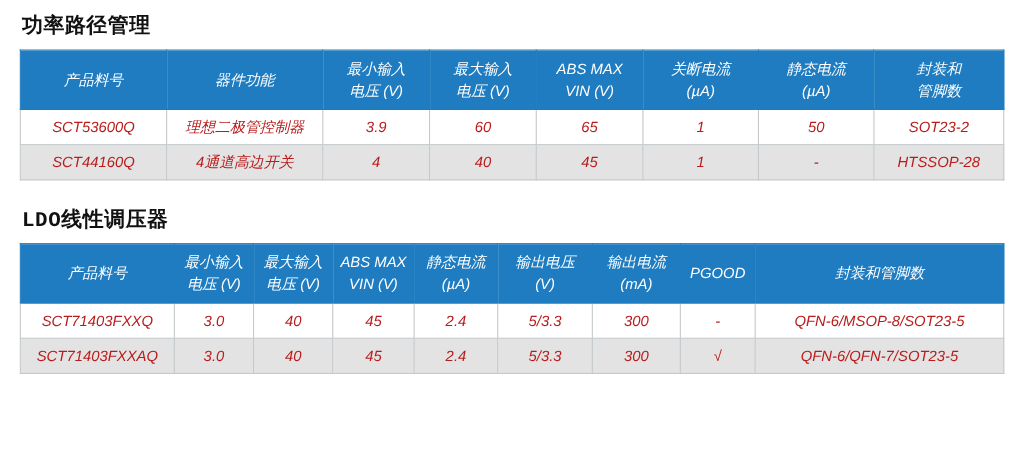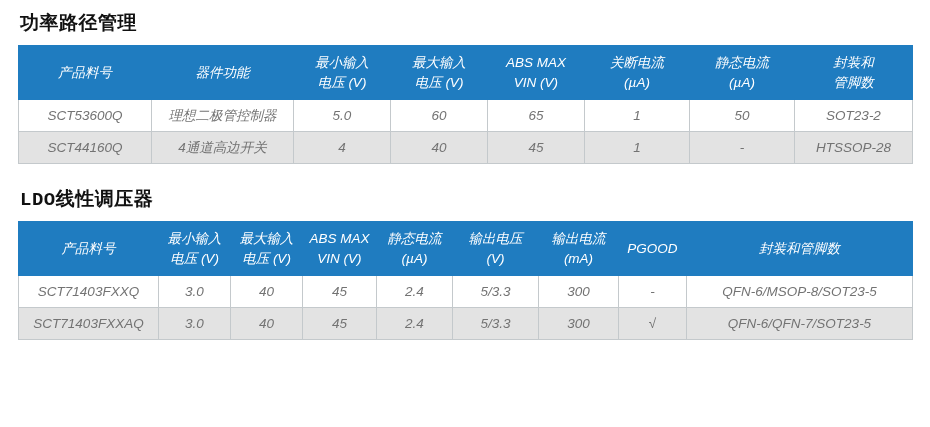--- a/index.html
+++ b/index.html
@@ -52,21 +52,21 @@
     box-sizing: border-box;
   }
   tbody td {
     font-size: 13.5px;
     text-align: center;
     vertical-align: middle;
     padding: 6px 3px;
     border: 1px solid #c4c9cc;
     height: 32px;
     box-sizing: border-box;
-    color: #737373;
+    color: #b91c1c;
   }
   tbody tr.odd td {
     background: #ffffff;
   }
   tbody tr.even td {
     background: #e3e3e3;
   }
   
   #table-power col.c0 { width: 133px; }
   #table-power col.c1 { width: 142px; }
@@ -137,21 +137,21 @@
         <th>
           <div>封装和</div>
           <div>管脚数</div>
         </th>
       </tr>
     </thead>
     <tbody>
       <tr class="odd">
         <td>SCT53600Q</td>
         <td>理想二极管控制器</td>
-        <td>5.0</td>
+        <td>3.9</td>
         <td>60</td>
         <td>65</td>
         <td>1</td>
         <td>50</td>
         <td>SOT23-2</td>
       </tr>
       <tr class="even">
         <td>SCT44160Q</td>
         <td>4通道高边开关</td>
         <td>4</td>

